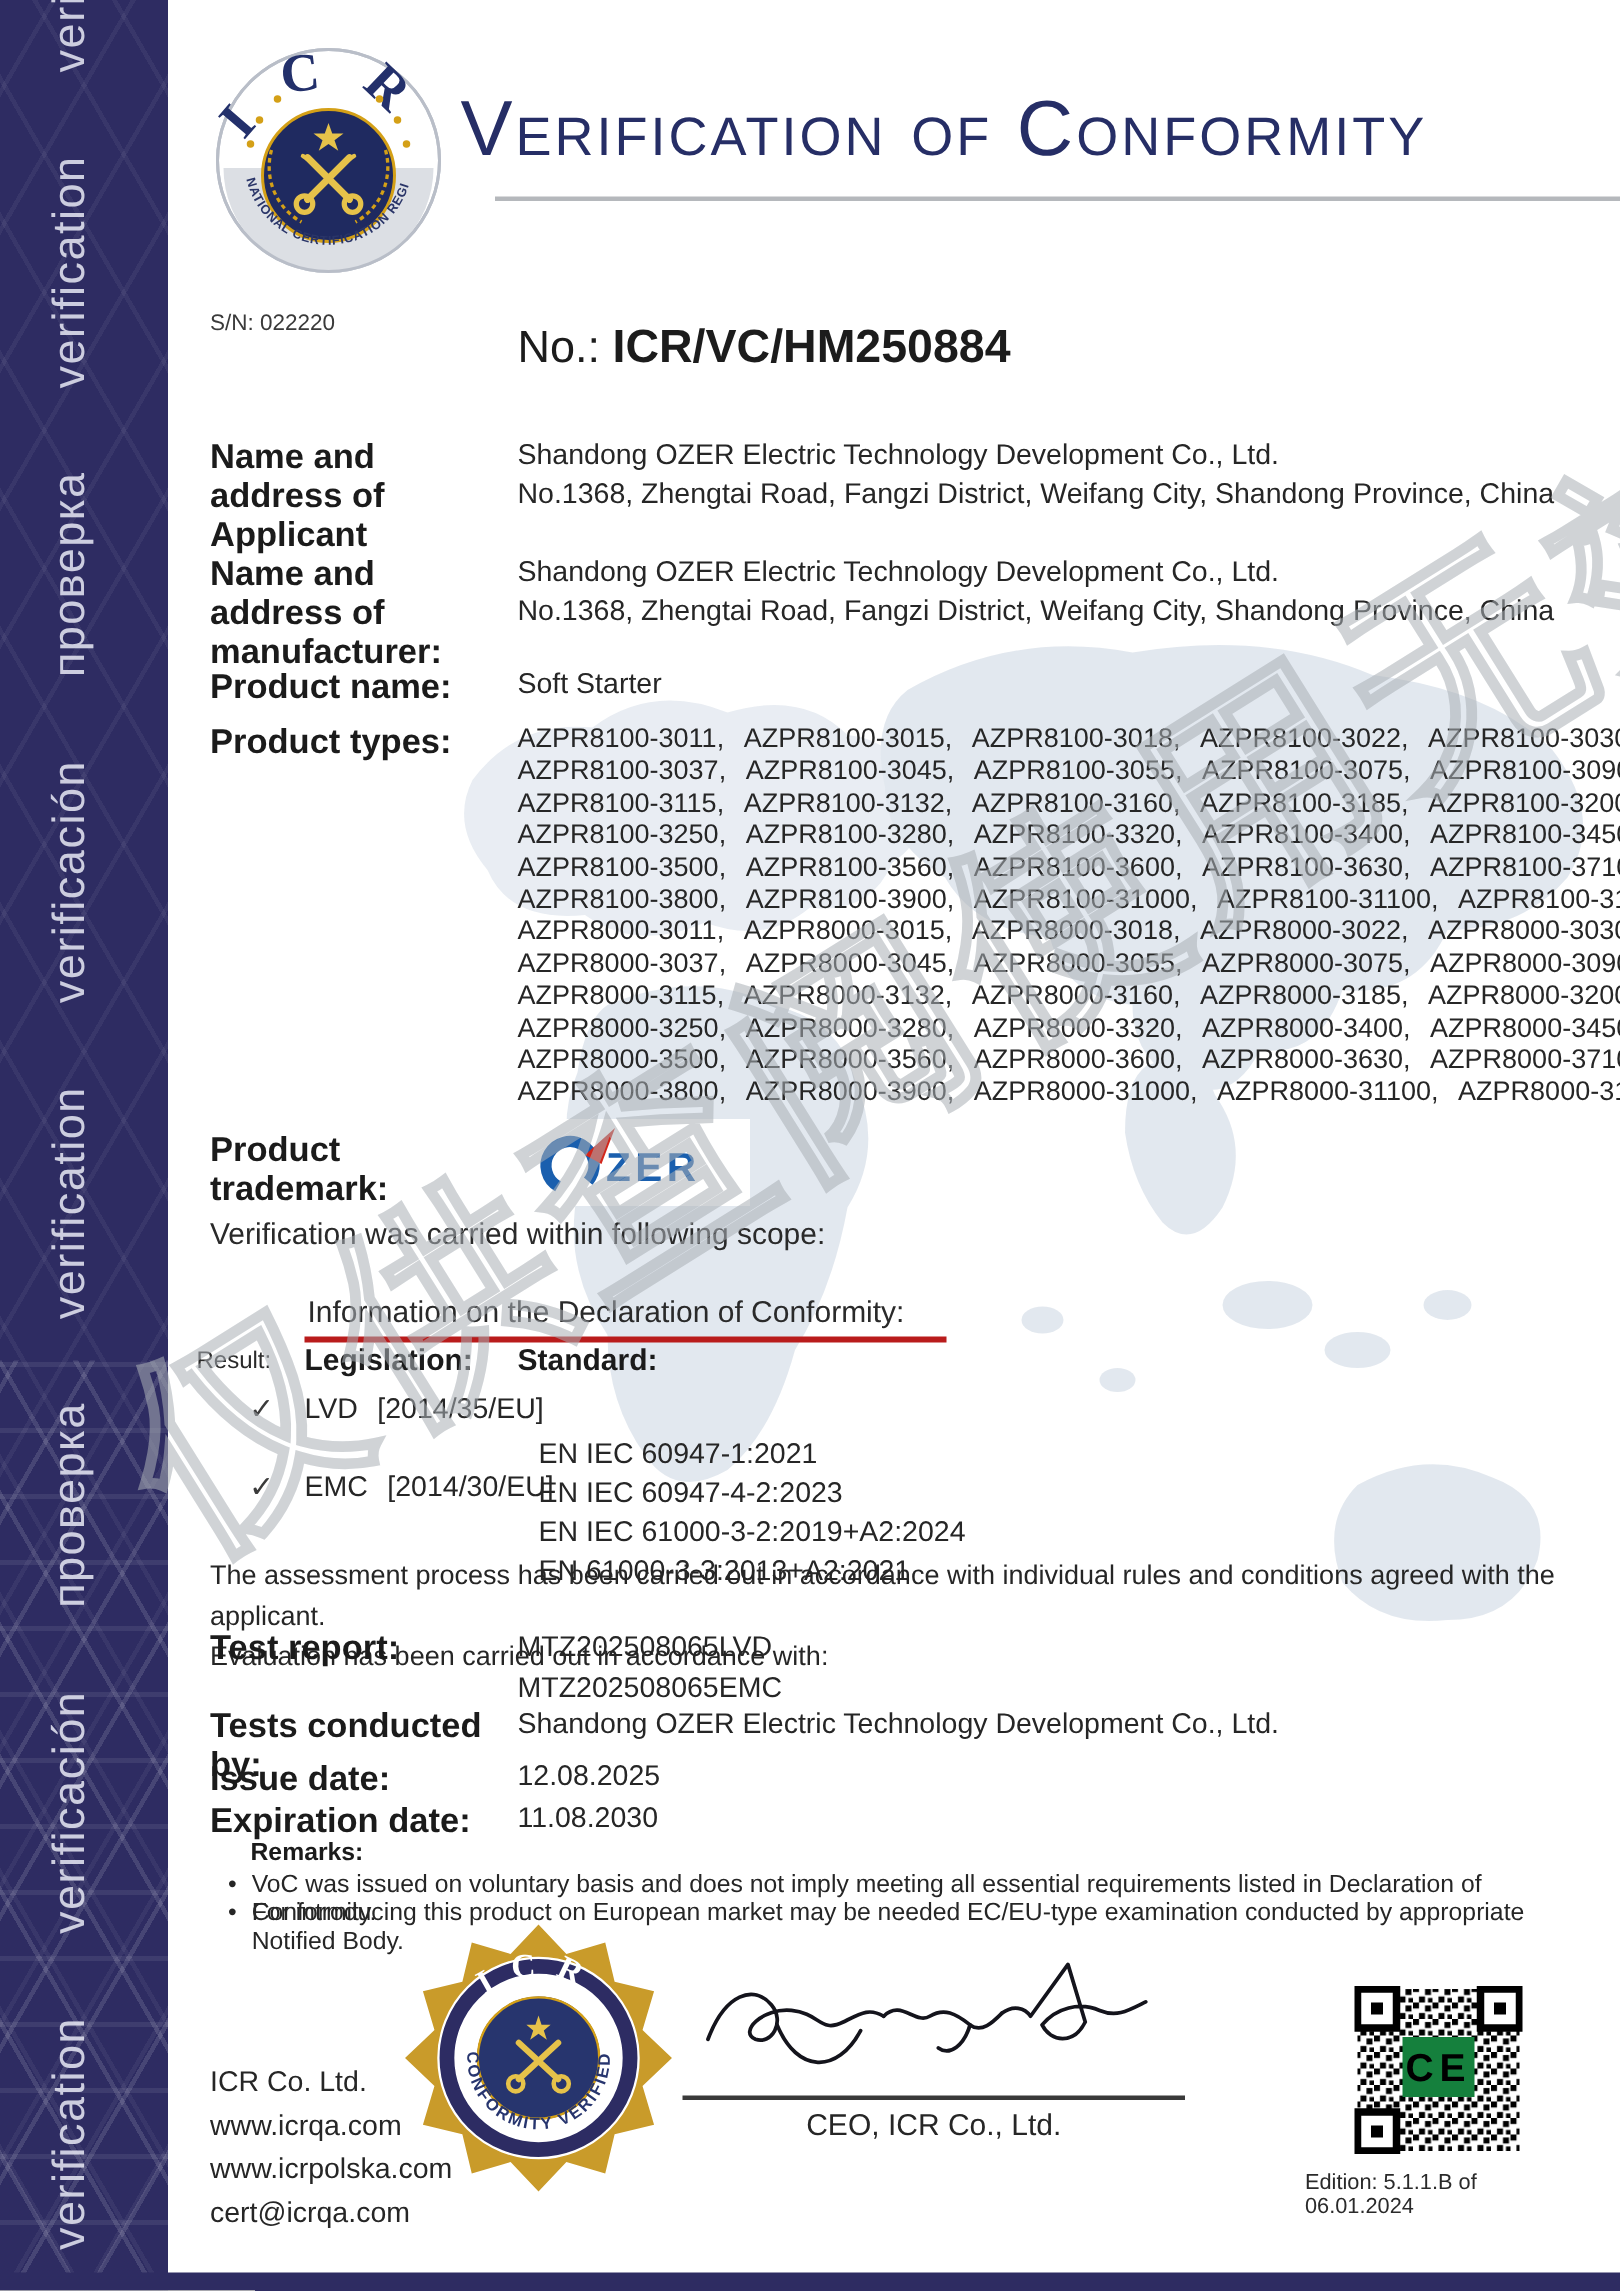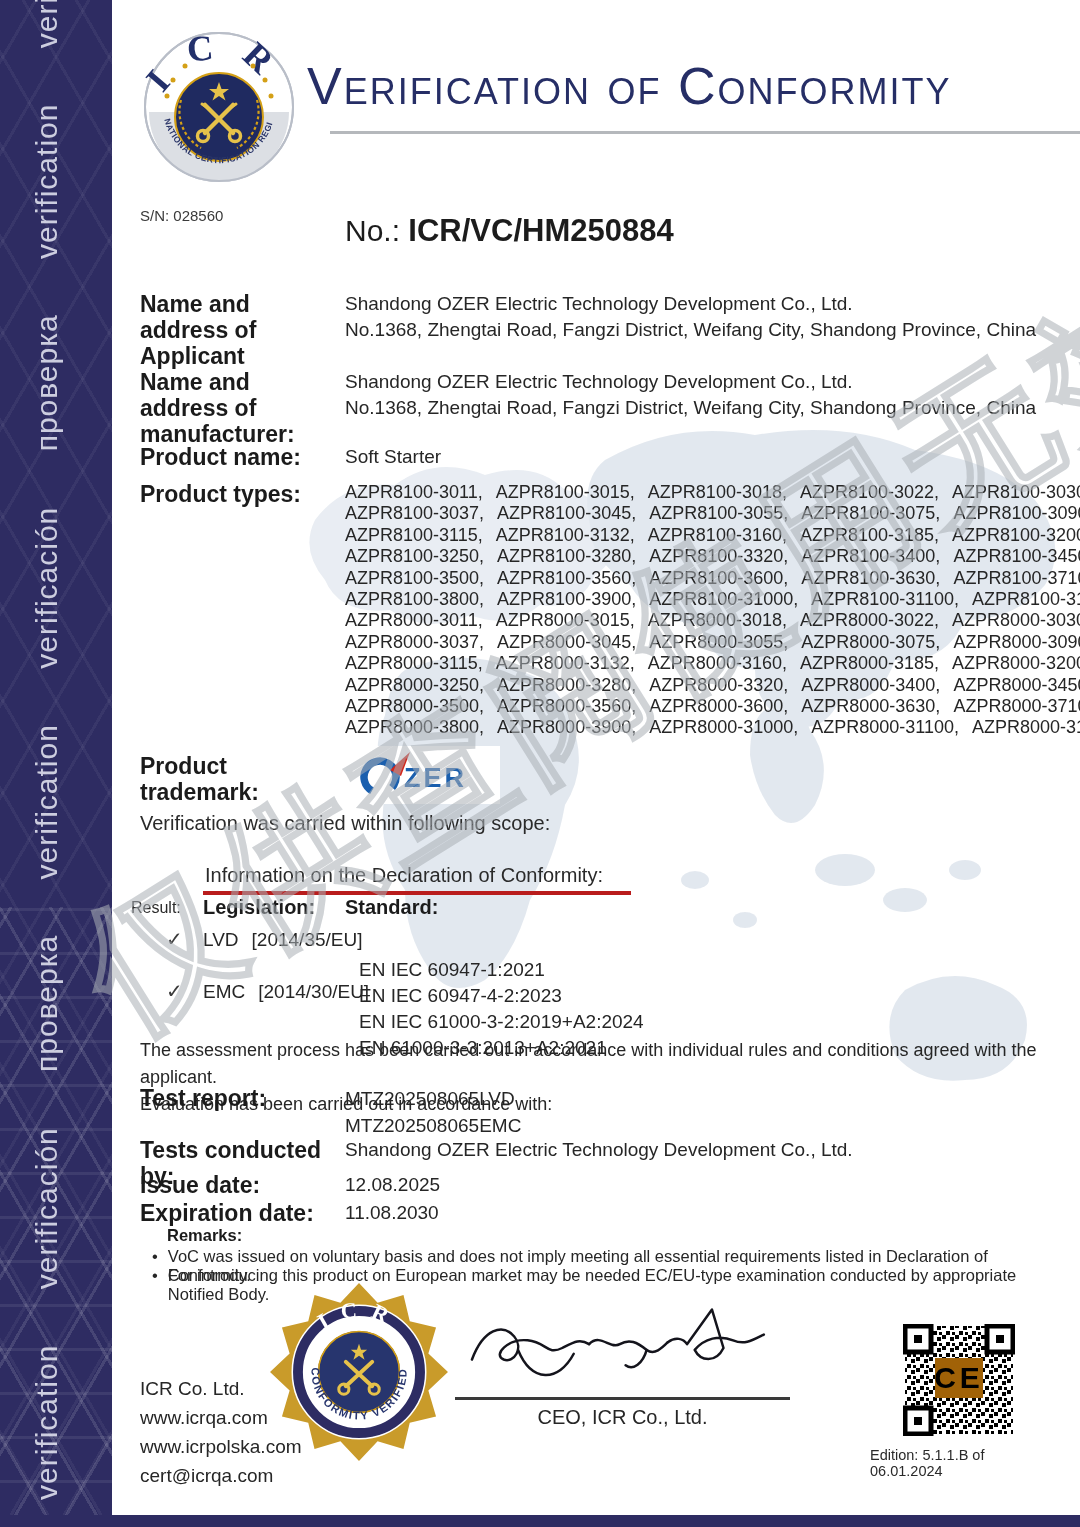--- a/index.html
+++ b/index.html
@@ -57,23 +57,23 @@
   .stds{position:absolute;left:359px;font-size:19px;line-height:26px;color:#262626;margin-top:28px;}
   .paragraph{position:absolute;left:140px;top:1037px;width:940px;font-size:18px;line-height:27px;color:#262626;}
   .remarks-lbl{position:absolute;left:140px;top:1226px;font-size:16.5px;font-weight:bold;color:#1b1b1b;margin-left:27px;}
   .bullet{position:absolute;left:152px;width:920px;font-size:16.5px;line-height:19px;color:#262626;display:flex;gap:10px;}
   .footer-org{position:absolute;left:140px;top:1374px;font-size:19px;line-height:29px;color:#262626;}
   .seal{position:absolute;left:268px;top:1281px;width:182px;height:182px;}
   .signature{position:absolute;left:460px;top:1300px;width:335px;height:96px;}
   .sig-line{position:absolute;left:455px;top:1397px;width:335px;height:3px;background:#3a3a3a;}
   .sig-caption{position:absolute;left:455px;top:1406px;width:335px;text-align:center;font-size:20px;color:#262626;}
   .qr{position:absolute;left:903px;top:1324px;width:112px;height:112px;}
-  .qr-ce{position:absolute;left:935px;top:1358px;width:48px;height:40px;background:#a16207;
+  .qr-ce{position:absolute;left:935px;top:1358px;width:48px;height:40px;background:#15803d;
     display:flex;align-items:center;justify-content:center;
-    font-size:30px;font-weight:bold;letter-spacing:4px;color:#000;}
+    font-size:26px;font-weight:bold;letter-spacing:4px;color:#000;}
   .edition{position:absolute;left:870px;top:1447px;width:180px;font-size:14.5px;color:#2a2a2a;text-align:left;}
   .trademark-logo{position:absolute;left:348px;top:746px;width:152px;height:58px;background:#fff;}
   svg text{font-family:"Liberation Sans",sans-serif;}
   svg text.serif{font-family:"Liberation Serif",serif;}
 </style>
 </head>
 <body>
 
 <div class="page">
 
@@ -132,21 +132,21 @@
       <polygon points="77,52 79.5,59 87,59 81,63.5 83.5,70.5 77,66 70.5,70.5 73,63.5 67,59 74.5,59" fill="#e6c24a"></polygon>
       <g stroke="#d4a017" stroke-width="2.2" fill="none" stroke-dasharray="3,2.5">
         <path d="M39,70 A42,42 0 0 0 59,118"></path>
         <path d="M115,70 A42,42 0 0 1 95,118"></path>
       </g>
     </svg>
 
     <div class="title">Verification of Conformity</div>
     <div class="title-rule"></div>
 
-    <div class="serial">S/N: 028560</div>
+    <div class="serial">S/N: 022220</div>
     <div class="no-line">
       <span>No.: </span><b>ICR/VC/HM250884</b>
     </div>
 
     <div class="lbl" style="top:291px">Name and address of Applicant</div>
     <div class="val" style="top:291px">
       <div>Shandong OZER Electric Technology Development Co., Ltd.</div>
       <div>No.1368, Zhengtai Road, Fangzi District, Weifang City, Shandong Province, China</div>
     </div>
 

